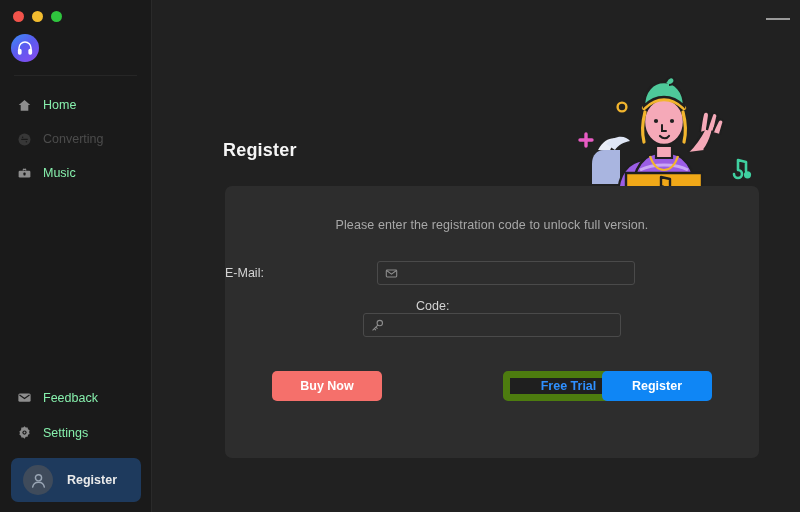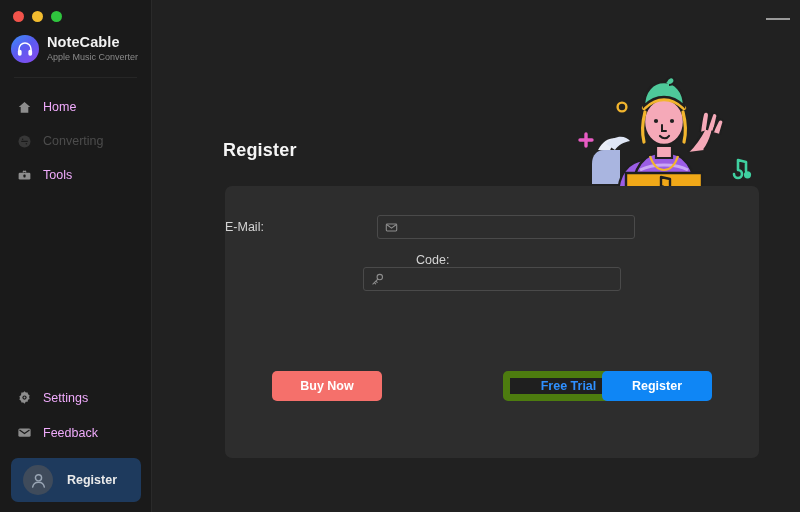--- a/index.html
+++ b/index.html
@@ -41,21 +41,21 @@
   .brand-sub { font-size: 9px; color: #8a8a8a; line-height: 13px; margin-top: 1px; }
 
   .brand-rule {
     margin: 13px 14px 0 14px; height: 1px; background: #262626;
   }
 
   .nav { margin-top: 12px; }
   .nav-item {
     display: flex; align-items: center;
     height: 34px; padding-left: 15px;
-    color: #f0abfc; font-size: 12.5px;
+    color: #86efac; font-size: 12.5px;
     cursor: pointer;
   }
   .nav-item .ni { width: 18px; height: 18px; flex: 0 0 18px; display:flex; align-items:center; justify-content:center; }
   .nav-item .nl { margin-left: 10px; line-height: 14px; }
   .nav-item.disabled { color: #4c4c4c; }
   .nav-item.disabled .ni svg { opacity: .45; }
 
   .nav-bottom { position: absolute; left: 0; bottom: 0; width: 152px; padding-bottom: 10px; }
   .nav-bottom .nav-item { height: 35px; }
 
@@ -151,24 +151,20 @@
     </div>
 
     <div class="brand">
       <div class="brand-logo">
         <svg width="18" height="18" viewBox="0 0 24 24" fill="none">
           <path d="M4 14v-2a8 8 0 0 1 16 0v2" stroke="#ffffff" stroke-width="2" stroke-linecap="round"></path>
           <rect x="2.5" y="13" width="5" height="8" rx="2.2" fill="#ffffff"></rect>
           <rect x="16.5" y="13" width="5" height="8" rx="2.2" fill="#ffffff"></rect>
         </svg>
       </div>
-      <div class="brand-text">
-        <div class="brand-title">NoteCable</div>
-        <div class="brand-sub">Apple Music Converter</div>
-      </div>
     </div>
 
     <div class="brand-rule"></div>
 
     <div class="nav">
 
       <div class="nav-item">
         <span class="ni">
           <svg width="15" height="15" viewBox="0 0 24 24">
               <path d="M12 3.2 2.8 11h3.1v9.2h12.2V11h3.1z" fill="#8d8d8d"></path>
@@ -191,45 +187,45 @@
 
 
       <div class="nav-item">
         <span class="ni">
           <svg width="15" height="15" viewBox="0 0 24 24">
             <path d="M9 6.2a2.2 2.2 0 0 1 2.2-2h1.6A2.2 2.2 0 0 1 15 6.2V7h-2V6.4h-2V7H9z" fill="#8d8d8d"></path>
             <rect x="2.6" y="7.6" width="18.8" height="10.6" rx="2" fill="#8d8d8d"></rect>
             <rect x="10.3" y="10.4" width="3.4" height="4.6" rx="1" fill="#1a1a1a"></rect>
           </svg>
         </span>
-        <span class="nl">Tools</span>
+        <span class="nl">Music</span>
       </div>
     </div>
 
     <div class="nav-bottom">
+
+      <div class="nav-item">
+        <span class="ni">
+          <svg width="15" height="15" viewBox="0 0 24 24">
+            <rect x="2.2" y="5.4" width="19.6" height="13.2" rx="2.4" fill="#8d8d8d"></rect>
+            <path d="M4.6 8.4 12 13.6l7.4-5.2" stroke="#1a1a1a" stroke-width="1.9" fill="none" stroke-linecap="round"></path>
+          </svg>
+        </span>
+        <span class="nl">Feedback</span>
+      </div>
 
       <div class="nav-item">
         <span class="ni">
           <svg width="15" height="15" viewBox="0 0 24 24">
             <path d="M12 1.9 14.1 4h2.9l.6 2.9 2.5 1.5-.7 2.9.7 2.9-2.5 1.5-.6 2.9h-2.9L12 22.1 9.9 20H7l-.6-2.9-2.5-1.5.7-2.9-.7-2.9 2.5-1.5L7 4h2.9z" fill="#8d8d8d"></path>
             <circle cx="12" cy="12" r="3.4" fill="#1a1a1a"></circle>
             <circle cx="12" cy="12" r="1.5" fill="#8d8d8d"></circle>
           </svg>
         </span>
         <span class="nl">Settings</span>
-      </div>
-
-      <div class="nav-item">
-        <span class="ni">
-          <svg width="15" height="15" viewBox="0 0 24 24">
-            <rect x="2.2" y="5.4" width="19.6" height="13.2" rx="2.4" fill="#8d8d8d"></rect>
-            <path d="M4.6 8.4 12 13.6l7.4-5.2" stroke="#1a1a1a" stroke-width="1.9" fill="none" stroke-linecap="round"></path>
-          </svg>
-        </span>
-        <span class="nl">Feedback</span>
       </div>
 
       <div class="register-btn">
         <span class="avatar">
           <svg width="19" height="19" viewBox="0 0 24 24">
             <circle cx="12" cy="8.6" r="3.9" fill="none" stroke="#9aa6b5" stroke-width="1.8"></circle>
             <path d="M4.6 20.4c.7-4.2 3.8-6.3 7.4-6.3s6.7 2.1 7.4 6.3" fill="none" stroke="#9aa6b5" stroke-width="1.8" stroke-linecap="round"></path>
           </svg>
         </span>
         <span class="rl">Register</span>
@@ -294,20 +290,21 @@
         <path d="M64 99h76v23H64z" fill="#f0a818" stroke="#1f1f1f" stroke-width="2.4"></path>
         <g transform="translate(93,101)">
           <path d="M2 15a4 4 0 1 0 4-4V2l9 2v10" fill="none" stroke="#1f1f1f" stroke-width="2.4" stroke-linecap="round" stroke-linejoin="round"></path>
           <circle cx="16" cy="16" r="3.6" fill="#1f1f1f"></circle>
         </g>
       </svg>
     </div>
 
     <div id="card">
 
+      <div id="card-hint">Please enter the registration code to unlock full version.</div>
 
       <div class="field-row" id="field-email">
         <div class="field-label">E-Mail:</div>
         <div class="field-input">
           <span class="fi">
             <svg width="13" height="13" viewBox="0 0 24 24">
               <rect x="2.4" y="5.6" width="19.2" height="12.8" rx="1.6" fill="none" stroke="#8d8d8d" stroke-width="2"></rect>
               <path d="M3.6 7 12 13.2 20.4 7" fill="none" stroke="#8d8d8d" stroke-width="2" stroke-linecap="round"></path>
             </svg>
           </span>

